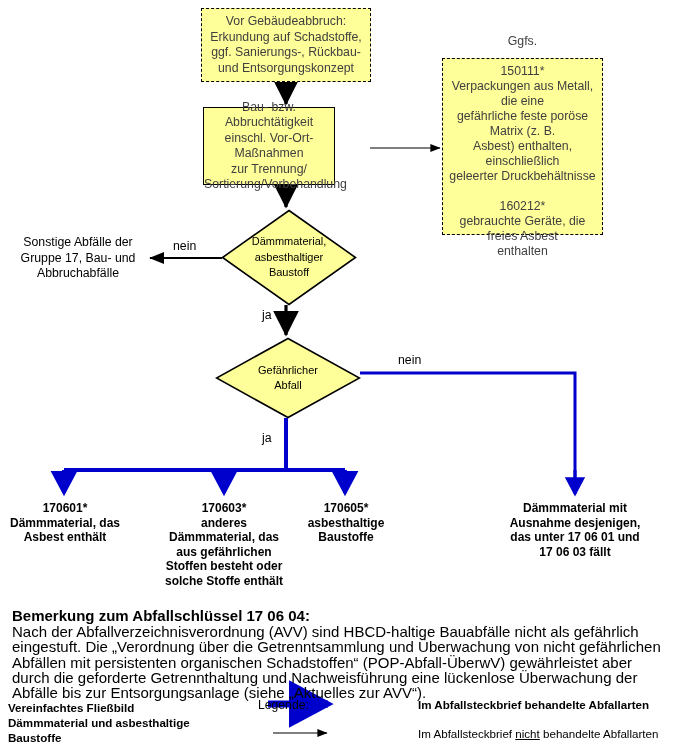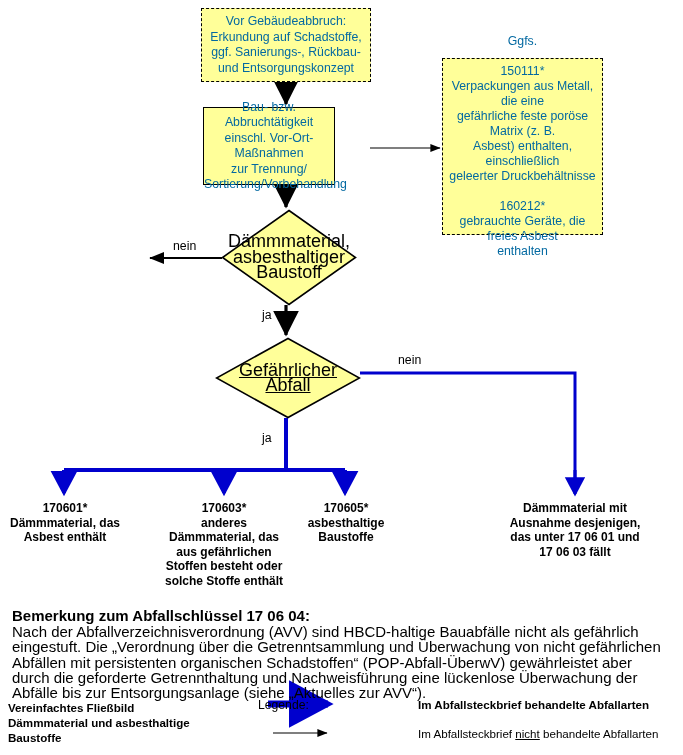--- a/index.html
+++ b/index.html
@@ -22,36 +22,36 @@
   .fbox{
     position:absolute;
     background:#ffff99;
     box-sizing:border-box;
     display:flex;
     align-items:center;
     justify-content:center;
     text-align:center;
     font-size:12.3px;
     line-height:15.5px;
-    color:#0369a1;
+    color:#404040;
   }
   .fbox.solid{border:1.5px solid #000;}
   .fbox.dashed{border:1.6px dashed #000;}
   .fbox .inner{padding:1px 6px;width:100%;}
 
   
   .diamond-wrap{position:absolute;}
   .diamond-wrap svg{position:absolute;left:0;top:0;}
   .diamond-label{
     position:absolute;
     left:0;top:0;
     width:100%;height:100%;
     display:flex;align-items:center;justify-content:center;
     text-align:center;
-    font-size:18px;
+    font-size:11px;
     line-height:15.5px;
     pointer-events:none;
   }
 
   
   .txt{
     position:absolute;
     font-size:12.3px;
     line-height:15.5px;
     text-align:center;
@@ -184,24 +184,27 @@
     </svg>
     <div class="diamond-label" style="white-space:pre-line;">Dämmmaterial,
 asbesthaltiger
 Baustoff</div>
   </div>
 
   <div class="diamond-wrap" style="left:215px;top:337px;width:146px;height:82px;">
     <svg width="146" height="82" viewBox="0 0 146 82">
       <polygon points="73,1.5 144.5,41 73,80.5 1.5,41" fill="#ffff99" stroke="#000000" stroke-width="1.6"></polygon>
     </svg>
-    <div class="diamond-label" style="white-space:pre-line;text-decoration:underline;">Gefährlicher
+    <div class="diamond-label" style="white-space:pre-line;">Gefährlicher
 Abfall</div>
   </div>
 
+  <div class="txt" style="left:10px;top:235px;width:136px;white-space:pre-line;">Sonstige Abfälle der
+Gruppe 17, Bau- und
+Abbruchabfälle</div>
 
   <div class="edge-label" style="left:173px;top:239px;">nein</div>
   <div class="edge-label" style="left:262px;top:308px;">ja</div>
   <div class="edge-label" style="left:398px;top:353px;">nein</div>
   <div class="edge-label" style="left:262px;top:431px;">ja</div>
 
   <div class="leafcaption" style="left:2px;top:501px;width:126px;">
     <div>170601*</div>
     <div style="white-space:pre-line;">Dämmmaterial, das
 Asbest enthält</div>

